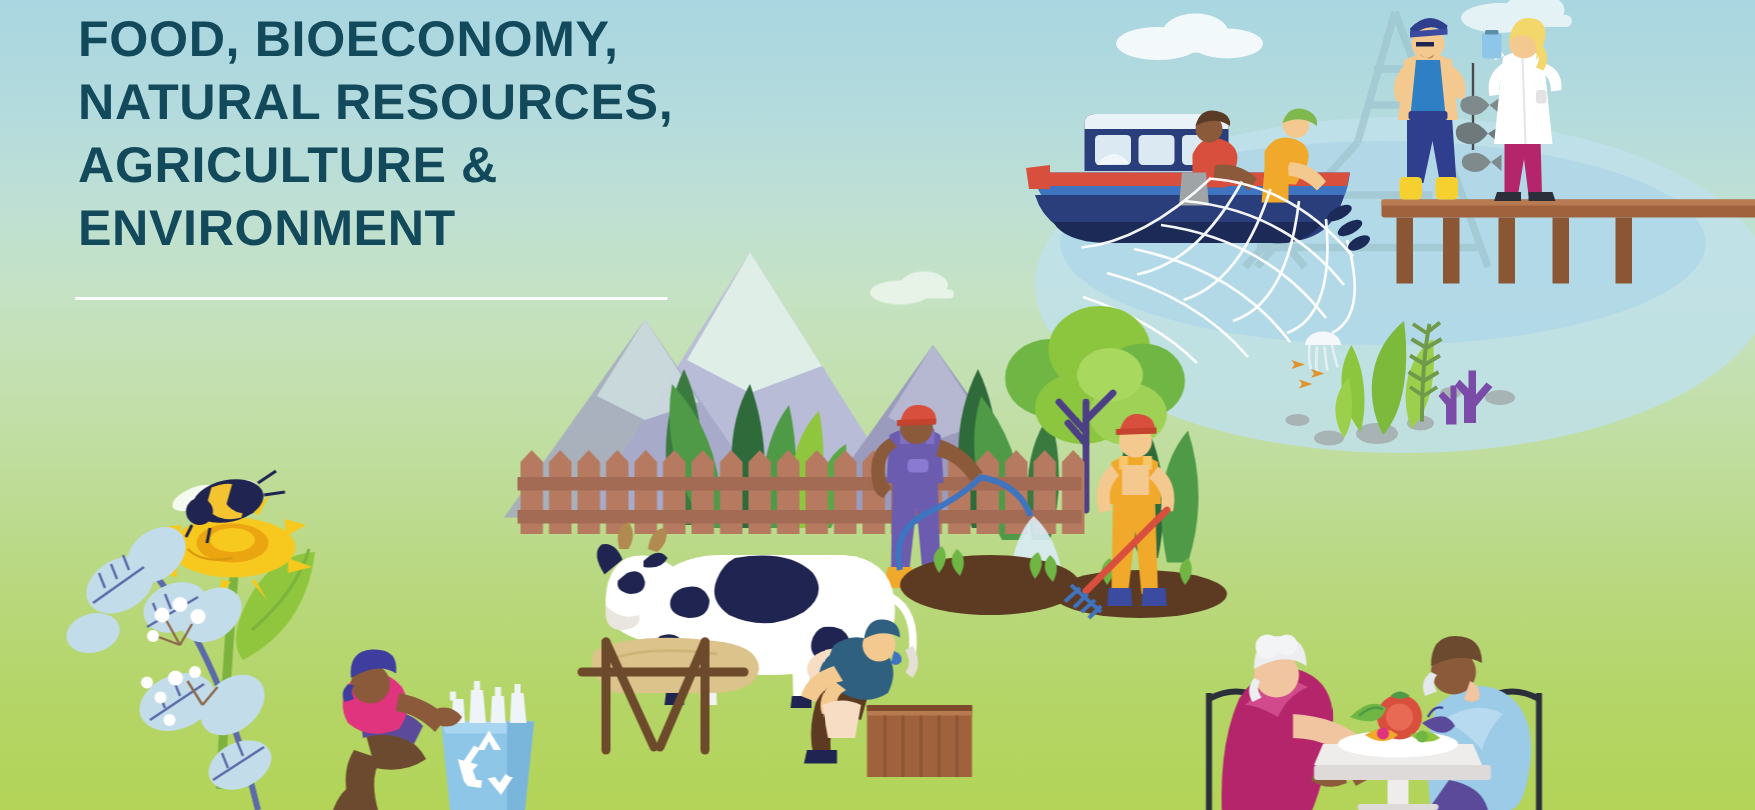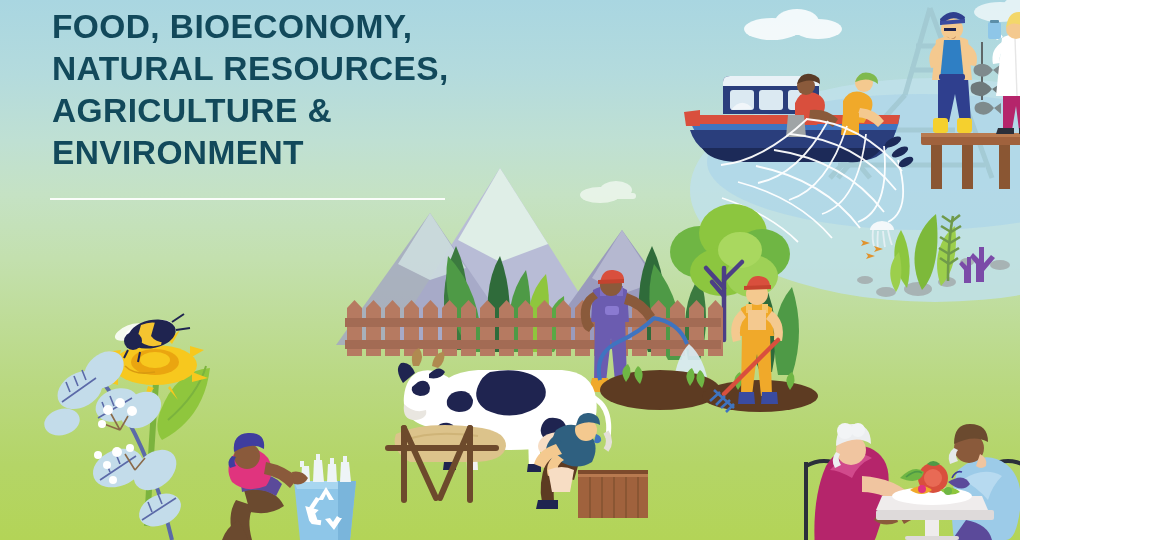--- a/index.html
+++ b/index.html
@@ -1,21 +1,21 @@
 <!DOCTYPE html>
 <html><head>
 <meta charset="utf-8">
 <style>
   * { margin:0; padding:0; box-sizing:border-box; }
   html,body { width:1170px; height:540px; overflow:hidden; background:#fff; }
   body { font-family:"Liberation Sans", sans-serif; }
 
   #stage {
     position:relative;
-    width:1020px; height:540px;
+    width:1170px; height:540px;
     overflow:hidden;
   }
 
   
   .bg {
     position:absolute; inset:0;
     background:linear-gradient(180deg,
       #a9d6e1 0%,
       #b4dbdd 14%,
       #bfe0d3 26%,

